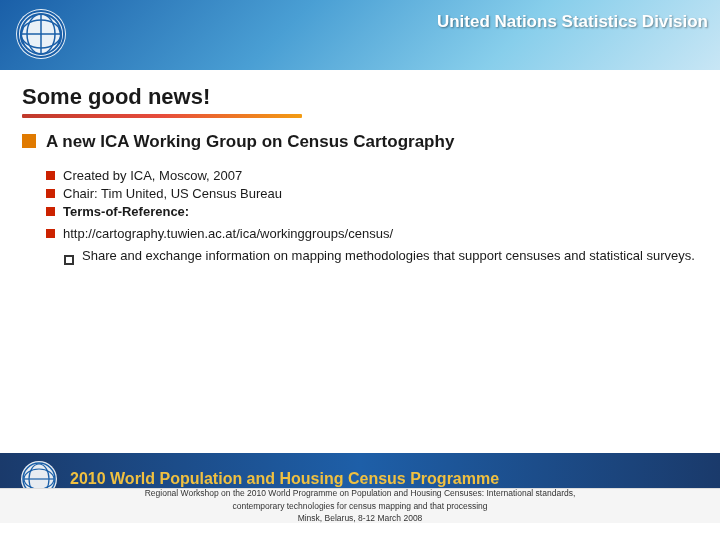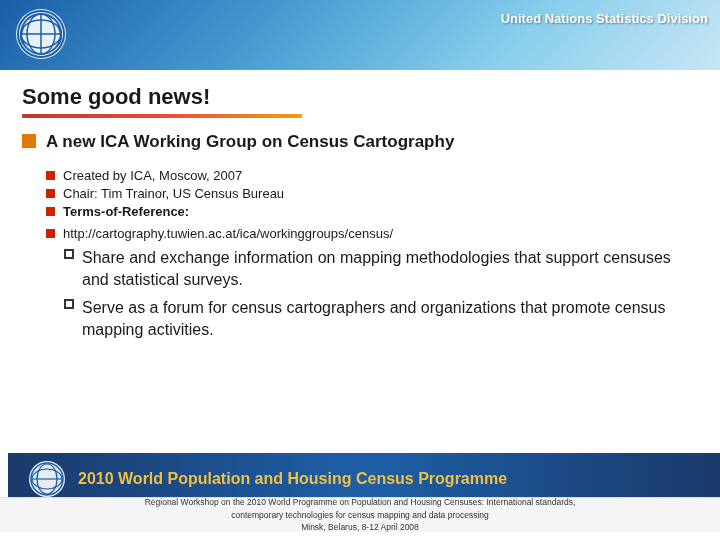--- a/index.html
+++ b/index.html
@@ -32,21 +32,21 @@
     .un-logo svg {
       width: 52px;
       height: 52px;
     }
 
     .un-label {
       position: absolute;
       top: 10px;
       right: 12px;
       color: #fff;
-      font-size: 13px;
+      font-size: 17px;
       font-weight: bold;
       text-align: right;
       line-height: 1.4;
       text-shadow: 1px 1px 2px rgba(0,0,0,0.4);
     }
 
     
     .main-content {
       width: 100%;
       background: #fff;
@@ -125,23 +125,23 @@
       margin-bottom: 4px;
     }
 
     .sub-bullets {
       list-style: none;
       margin-left: 18px;
     }
 
     .sub-bullets li {
       display: flex;
-      align-items: flex-start;
+      align-items: flex-end;
       margin-bottom: 5px;
-      font-size: 16px;
+      font-size: 13px;
       color: #1a1a1a;
       line-height: 1.4;
     }
 
     .hollow-bullet {
       width: 10px;
       height: 10px;
       border: 2px solid #333;
       margin-top: 2px;
       margin-right: 8px;
@@ -150,21 +150,21 @@
     }
 
     .sub-text {
       flex: 1;
     }
 
     
     .bottom-banner {
       position: absolute;
       bottom: 35px;
-      left: 8px;
+      left: 0;
       right: 0;
       height: 52px;
       background: linear-gradient(to right, #1a3a6b, #1e5fa8, #1a3a6b);
       display: flex;
       align-items: center;
       padding: 0 20px;
     }
 
     .bottom-logo {
       width: 38px;
@@ -176,21 +176,21 @@
     .bottom-text {
       color: #f0c040;
       font-size: 16px;
       font-weight: bold;
       line-height: 1.2;
     }
 
     
     .footer {
       position: absolute;
-      bottom: 8px;
+      bottom: 17px;
       left: 0;
       right: 0;
       height: 35px;
       background: #f5f5f5;
       border-top: 1px solid #ddd;
       display: flex;
       align-items: center;
       justify-content: center;
       text-align: center;
     }
@@ -242,40 +242,36 @@
     </div>
 
     <div class="content-area">
       <ul class="bullet-list">
         <li>
           <div class="red-square"></div>
           <span>Created by ICA, Moscow, 2007</span>
         </li>
         <li>
           <div class="red-square"></div>
-          <span>Chair: Tim Trainor, US Census Bureau</span>
+          <span>Chair: Tim United, US Census Bureau</span>
         </li>
         <li>
           <div class="red-square"></div>
           <span class="sub-section-title">Terms-of-Reference:</span>
         </li>
         <li>
           <div class="red-square"></div>
           <span>http://cartography.tuwien.ac.at/ica/workinggroups/census/</span>
         </li>
       </ul>
 
       <ul class="sub-bullets">
         <li>
           <div class="hollow-bullet"></div>
           <span class="sub-text">Share and exchange information on mapping methodologies that support censuses and statistical surveys.</span>
-        </li>
-        <li>
-          <div class="hollow-bullet"></div>
-          <span class="sub-text">Serve as a forum for census cartographers and organizations that promote census mapping activities.</span>
         </li>
       </ul>
     </div>
 
   </div>
 </div>
 
 <div class="bottom-banner">
 
   <svg class="bottom-logo" viewBox="0 0 38 38" xmlns="http://www.w3.org/2000/svg">
@@ -286,16 +282,16 @@
     <line x1="4" y1="19" x2="34" y2="19" stroke="#1a5fa8" stroke-width="1.2"></line>
   </svg>
   <div>
     <div class="bottom-text">2010 World Population and Housing Census Programme</div>
   </div>
 </div>
 
 <div class="footer">
   <div class="footer-text">
     <span>Regional Workshop on the 2010 World Programme on Population and Housing Censuses: International standards,</span><br>
-    <span>contemporary technologies for census mapping and data processing</span><br>
-    <span>Minsk, Belarus, 8-12 April 2008</span>
+    <span>contemporary technologies for census mapping and that processing</span><br>
+    <span>Minsk, Belarus, 8-12 March 2008</span>
   </div>
 </div>
 
 </body></html>

